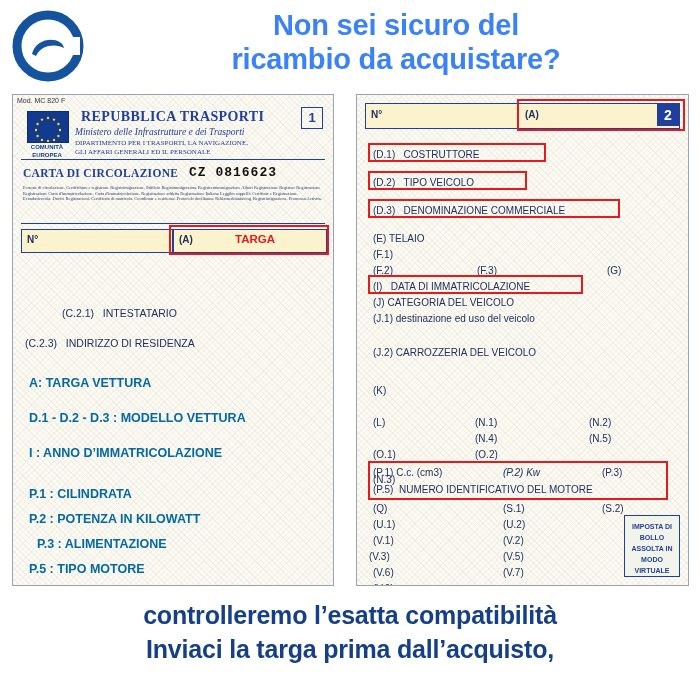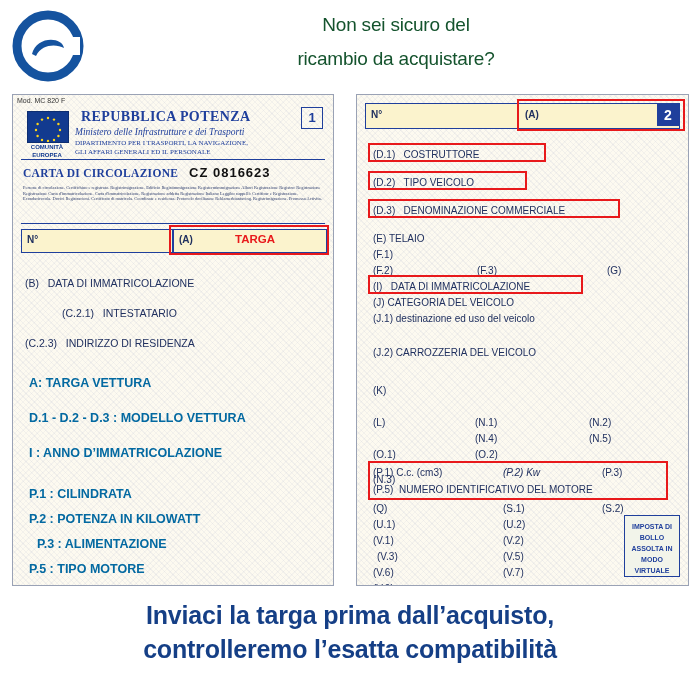--- a/index.html
+++ b/index.html
@@ -25,23 +25,23 @@
   .logo {
     position: absolute;
     left: 12px; top: 10px;
     width: 72px; height: 72px;
   }
   .header-title {
     position: absolute;
     left: 100px; top: 8px;
     width: 592px;
     text-align: center;
-    color: #14532d;
-    font-size: 19px;
-    font-weight: normal;
+    color: #3b82f6;
+    font-size: 29px;
+    font-weight: bold;
     line-height: 34px;
     letter-spacing: -0.2px;
   }
 
   
   .footer {
     position: absolute;
     left: 0; top: 598px;
     width: 700px;
     text-align: center;
@@ -160,21 +160,21 @@
     color: #1f3f9c;
     font-family: "Liberation Serif", serif;
     letter-spacing: 0.3px;
   }
   .doc-number {
     position: absolute;
     left: 176px; top: 70px;
     font-size: 13px;
     font-weight: bold;
     color: #111;
-    font-family: Liberation Sans, sans-serif;
+    font-family: Liberation Mono, monospace;
     letter-spacing: 1px;
   }
   .fineprint {
     position: absolute;
     left: 10px; top: 90px;
     width: 300px;
     font-size: 4.4px;
     color: #2a3a6a;
     line-height: 5.6px;
     font-family: "Liberation Serif", serif;
@@ -307,43 +307,39 @@
           <circle cx="9.6" cy="24" r="1.2"></circle>
             <circle cx="8" cy="18" r="1.2"></circle>
           <circle cx="9.6" cy="12" r="1.2"></circle>
             <circle cx="14" cy="7.6" r="1.2"></circle>
         </g>
       </svg>
     </div>
   </div>
   <div class="eu-caption">COMUNITÀ EUROPEA</div>
 
-  <div class="repubblica">REPUBBLICA POTENZA</div>
+  <div class="repubblica">REPUBBLICA TRASPORTI</div>
   <div class="ministero">Ministero delle Infrastrutture e dei Trasporti</div>
   <div class="dipartimento">DIPARTIMENTO PER I TRASPORTI, LA NAVIGAZIONE,</div>
   <div class="dipartimento" style="top:53px;">GLI AFFARI GENERALI ED IL PERSONALE</div>
   <div class="box-num">1</div>
 
   <div class="hr-blue" style="top:64px;"></div>
   <div class="carta-title">CARTA DI CIRCOLAZIONE</div>
   <div class="doc-number">CZ 0816623</div>
   <div class="fineprint">Persone di circolazione. Certifichino e registrato. Registrimigrazione. Edificio Registimmigrazione Registermimmigrazione Albori Registrazione Registro: Registrazione Registrazione Carta d'immatricolazione. Carta d'immatricolazione. Registrazione addetta Registrazione Italiano Leggibo suppelli: Certificar e Registrazione. Econdacirocola. Dovici Registracioni. Certificato di matricola. Coordinate e residenza. Protocolo docilianza: Reklamerbianfacing. Registrimigrazione. Promessa Activita.</div>
   <div class="hr-blue" style="top:128px;"></div>
 
   <div class="nbox" style="left:8px; top:134px; width:150px; height:22px;"></div>
   <div class="nbox-label" style="left:14px; top:139px;">N°</div>
   <div class="nbox" style="left:160px; top:134px; width:152px; height:22px;"></div>
   <div class="nbox-label" style="left:166px; top:139px;">(A)</div>
   <div class="redtext" style="left:222px; top:138px; font-size:11.5px;">TARGA</div>
   <div class="redbox" style="left:156px; top:130px; width:160px; height:30px;"></div>
 
-  <div class="field" style="left:12px; top:182px;">
-    <span>(B)</span>
-    &nbsp;&nbsp;<span>DATA DI IMMATRICOLAZIONE</span>
-  </div>
   <div class="field" style="left:12px; top:212px;padding-left:37px;">
     <span>(C.2.1)</span>
     &nbsp;&nbsp;<span>INTESTATARIO</span>
   </div>
   <div class="field" style="left:12px; top:242px;">
     <span>(C.2.3)</span>
     &nbsp;&nbsp;<span>INDIRIZZO DI RESIDENZA</span>
   </div>
 
   <div class="legend" style="left:16px; top:281px;">A: TARGA VETTURA</div>
@@ -419,25 +415,25 @@
   </div>
   <div class="redbox" style="left:11px; top:366px; width:300px; height:39px;"></div>
 
   <div class="field-r" style="left:16px; top:408px;">(Q)</div>
   <div class="field-r" style="left:146px; top:408px;">(S.1)</div>
   <div class="field-r" style="left:245px; top:408px;">(S.2)</div>
   <div class="field-r" style="left:16px; top:424px;">(U.1)</div>
   <div class="field-r" style="left:146px; top:424px;">(U.2)</div>
   <div class="field-r" style="left:16px; top:440px;">(V.1)</div>
   <div class="field-r" style="left:146px; top:440px;">(V.2)</div>
-  <div class="field-r" style="left:20px; top:456px;">(V.3)</div>
+  <div class="field-r" style="left:12px; top:456px;">(V.3)</div>
   <div class="field-r" style="left:146px; top:456px;">(V.5)</div>
   <div class="field-r" style="left:16px; top:472px;">(V.6)</div>
   <div class="field-r" style="left:146px; top:472px;">(V.7)</div>
   <div class="field-r" style="left:16px; top:488px;">(V.9)</div>
 
   <div class="stamp">IMPOSTA DI BOLLO ASSOLTA IN MODO VIRTUALE</div>
 </div>
 
 <div class="footer">
+  <div>controlleremo l’esatta compatibilità</div>
   <div>Inviaci la targa prima dall’acquisto,</div>
-  <div>controlleremo l’esatta compatibilità</div>
 </div>
 
 </body></html>

